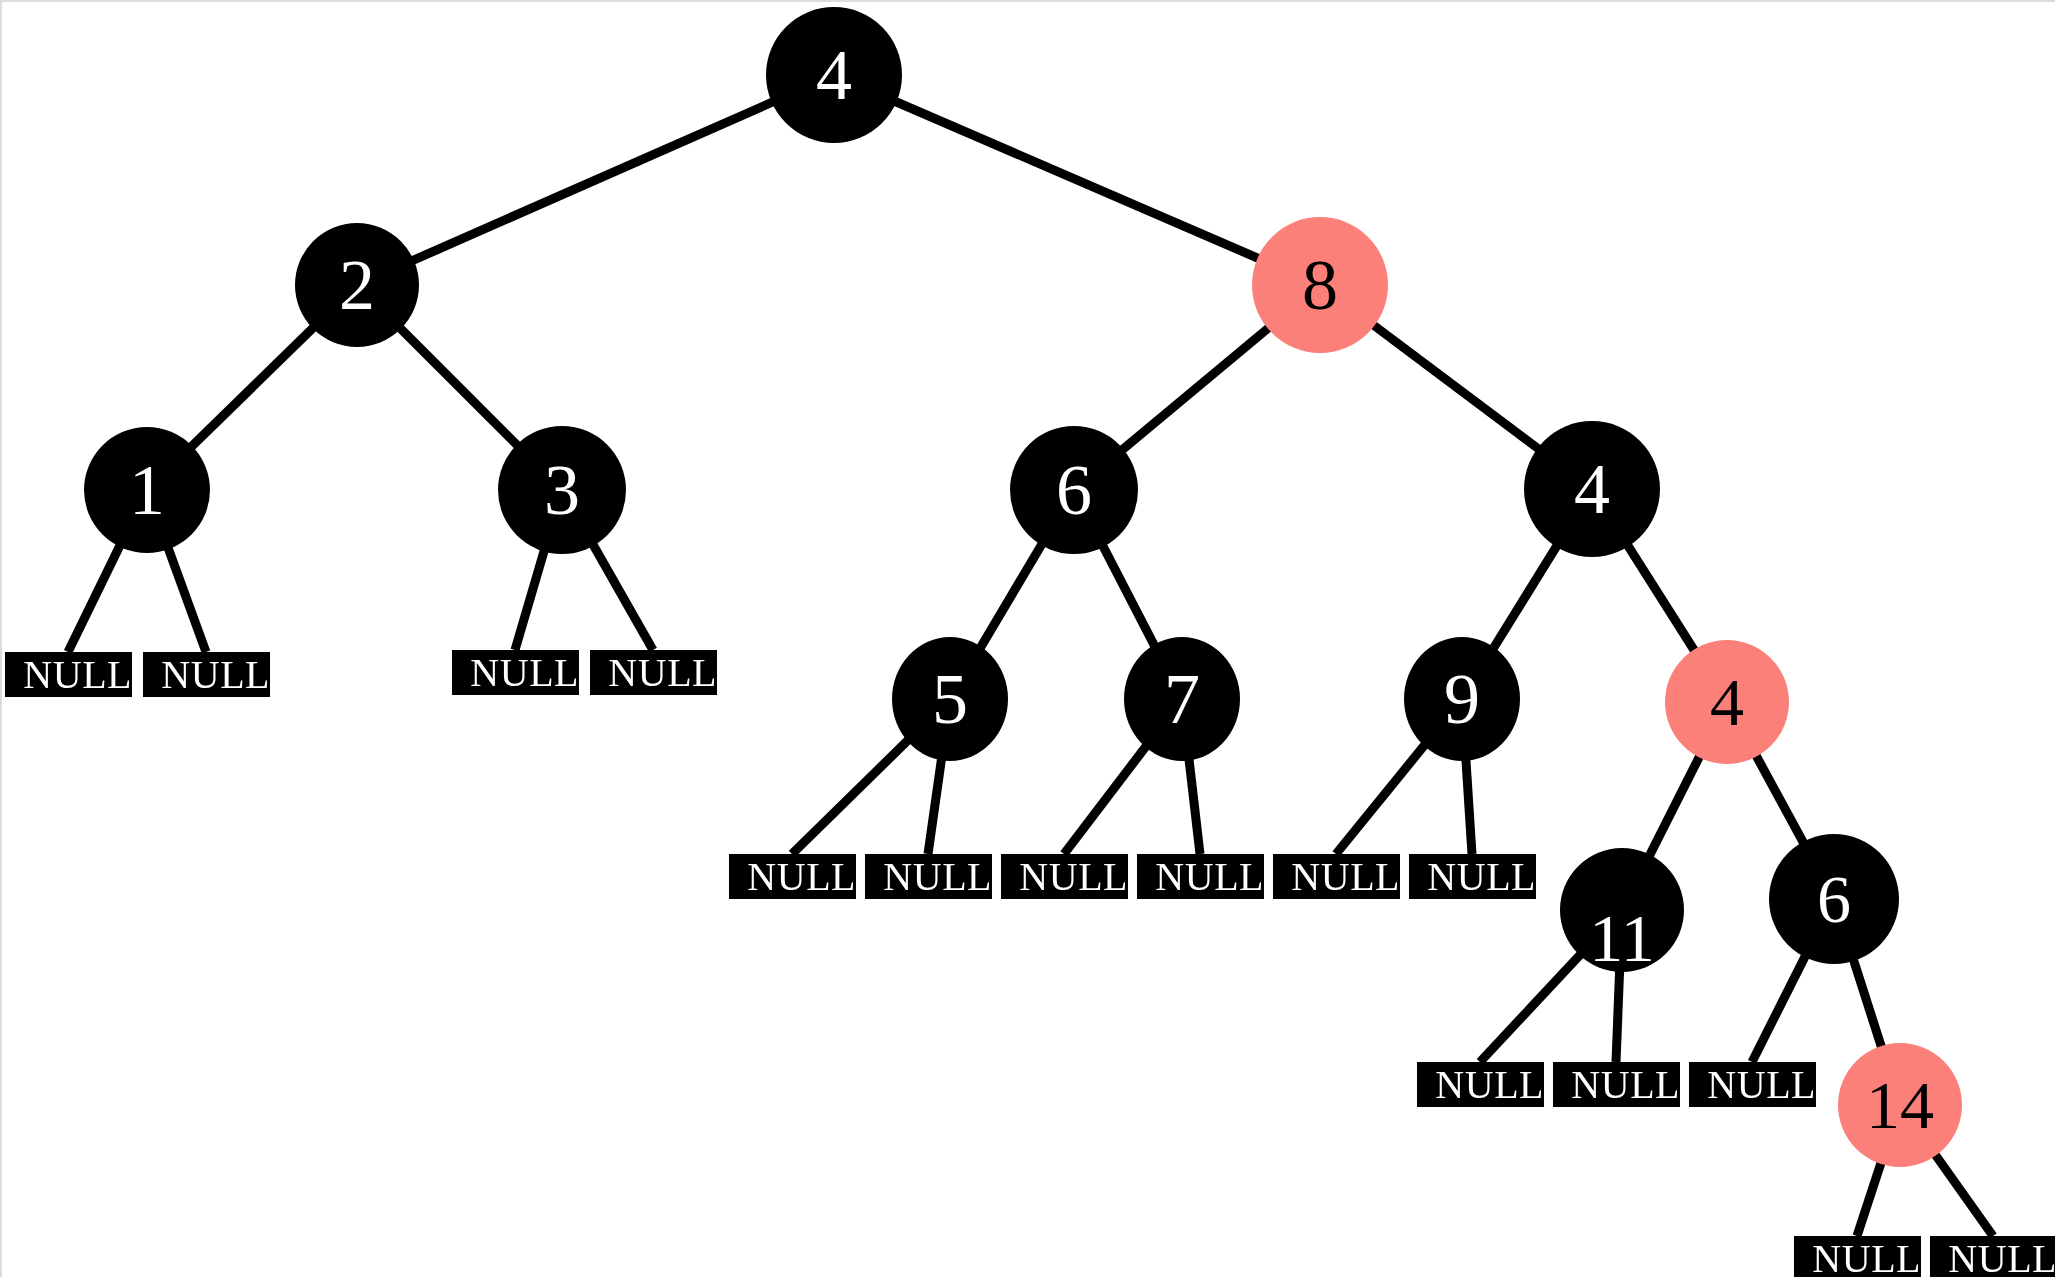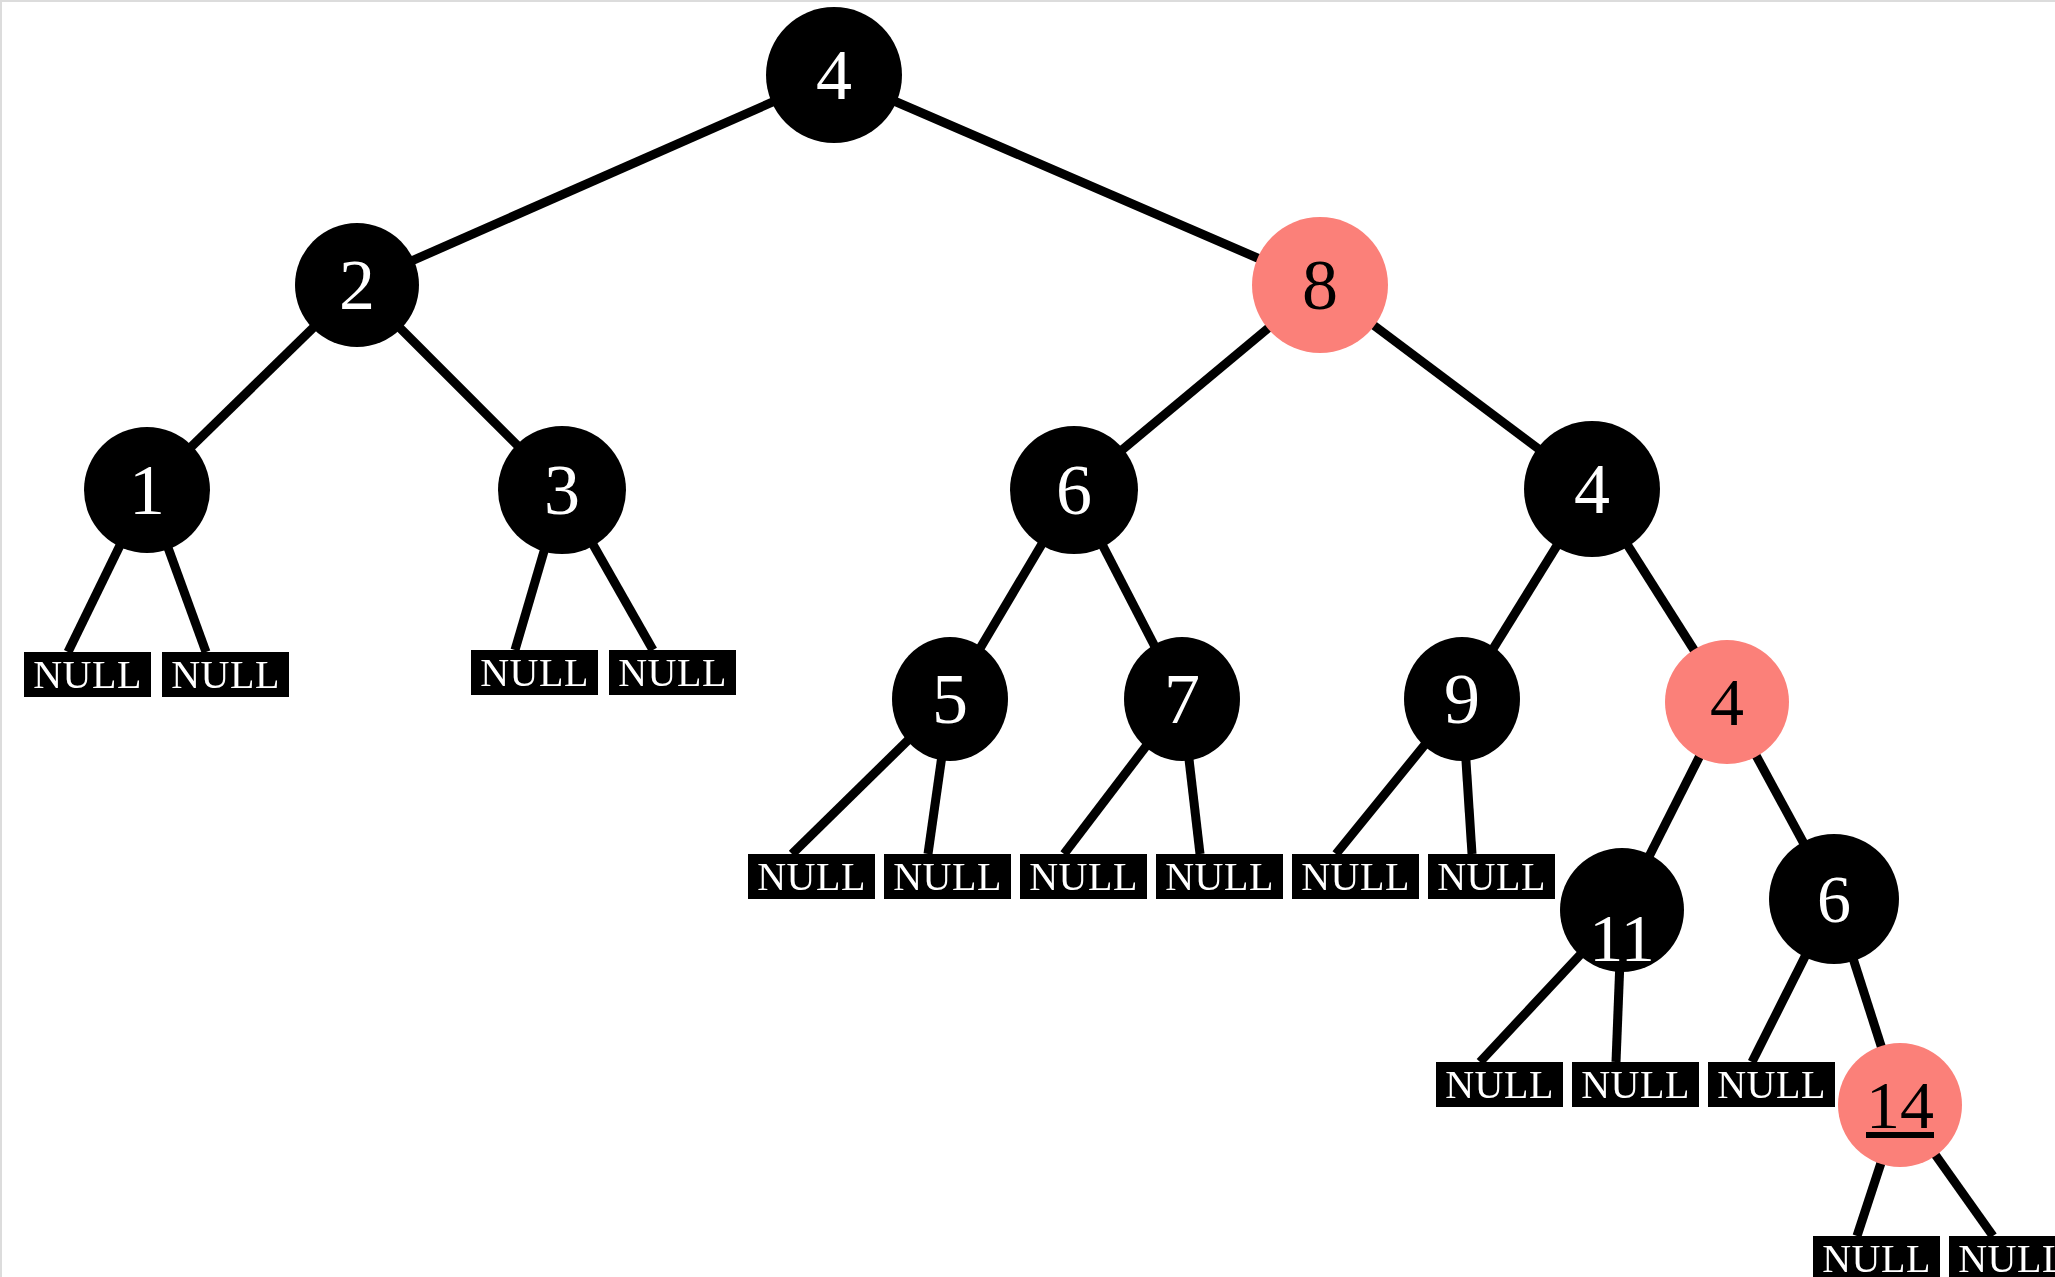--- a/index.html
+++ b/index.html
@@ -44,26 +44,25 @@
   .node.red {
     background: #fb8079;
     color: #000000;
   }
   .nil {
     position: absolute;
     background: #000000;
     color: #ffffff;
     display: flex;
     align-items: center;
-    justify-content: center;
+    justify-content: flex-end;
     font-family: "Liberation Serif", "DejaVu Serif", serif;
     line-height: 1;
     letter-spacing: 0.5px;
     user-select: none;
-    margin-left: 19px;
   }
 </style>
 </head>
 <body>
 
 <div id="canvas">
   <svg id="edges" viewBox="0 0 2055 1277" xmlns="http://www.w3.org/2000/svg">
       <line x1="832" y1="73" x2="355" y2="283" stroke="#000000" stroke-width="9"></line>
       <line x1="832" y1="73" x2="1318" y2="283" stroke="#000000" stroke-width="9"></line>
       <line x1="355" y1="283" x2="145" y2="488" stroke="#000000" stroke-width="9"></line>
@@ -126,21 +125,21 @@
       </div>
       <div class="node red" style="left: 1663px; top: 638px; width: 124px; height: 124px; font-size: 68px;">
         <span>4</span>
       </div>
       <div class="node black" style="left: 1558px; top: 846px; width: 124px; height: 124px; font-size: 68px; align-items: flex-end;">
         <span>11</span>
       </div>
       <div class="node black" style="left: 1767px; top: 832px; width: 130px; height: 130px; font-size: 68px;">
         <span>6</span>
       </div>
-      <div class="node red" style="left: 1836px; top: 1041px; width: 124px; height: 124px; font-size: 68px; text-decoration: underline;">
+      <div class="node red" style="left: 1836px; top: 1041px; width: 124px; height: 124px; font-size: 68px;">
         <span>14</span>
       </div>
       <div class="nil" style="left: 3px; top: 650px; width: 127px; height: 45px; font-size: 40px;">
         <span>NULL</span>
       </div>
       <div class="nil" style="left: 141px; top: 650px; width: 127px; height: 45px; font-size: 40px;">
         <span>NULL</span>
       </div>
       <div class="nil" style="left: 450px; top: 648px; width: 127px; height: 45px; font-size: 40px;">
         <span>NULL</span>

